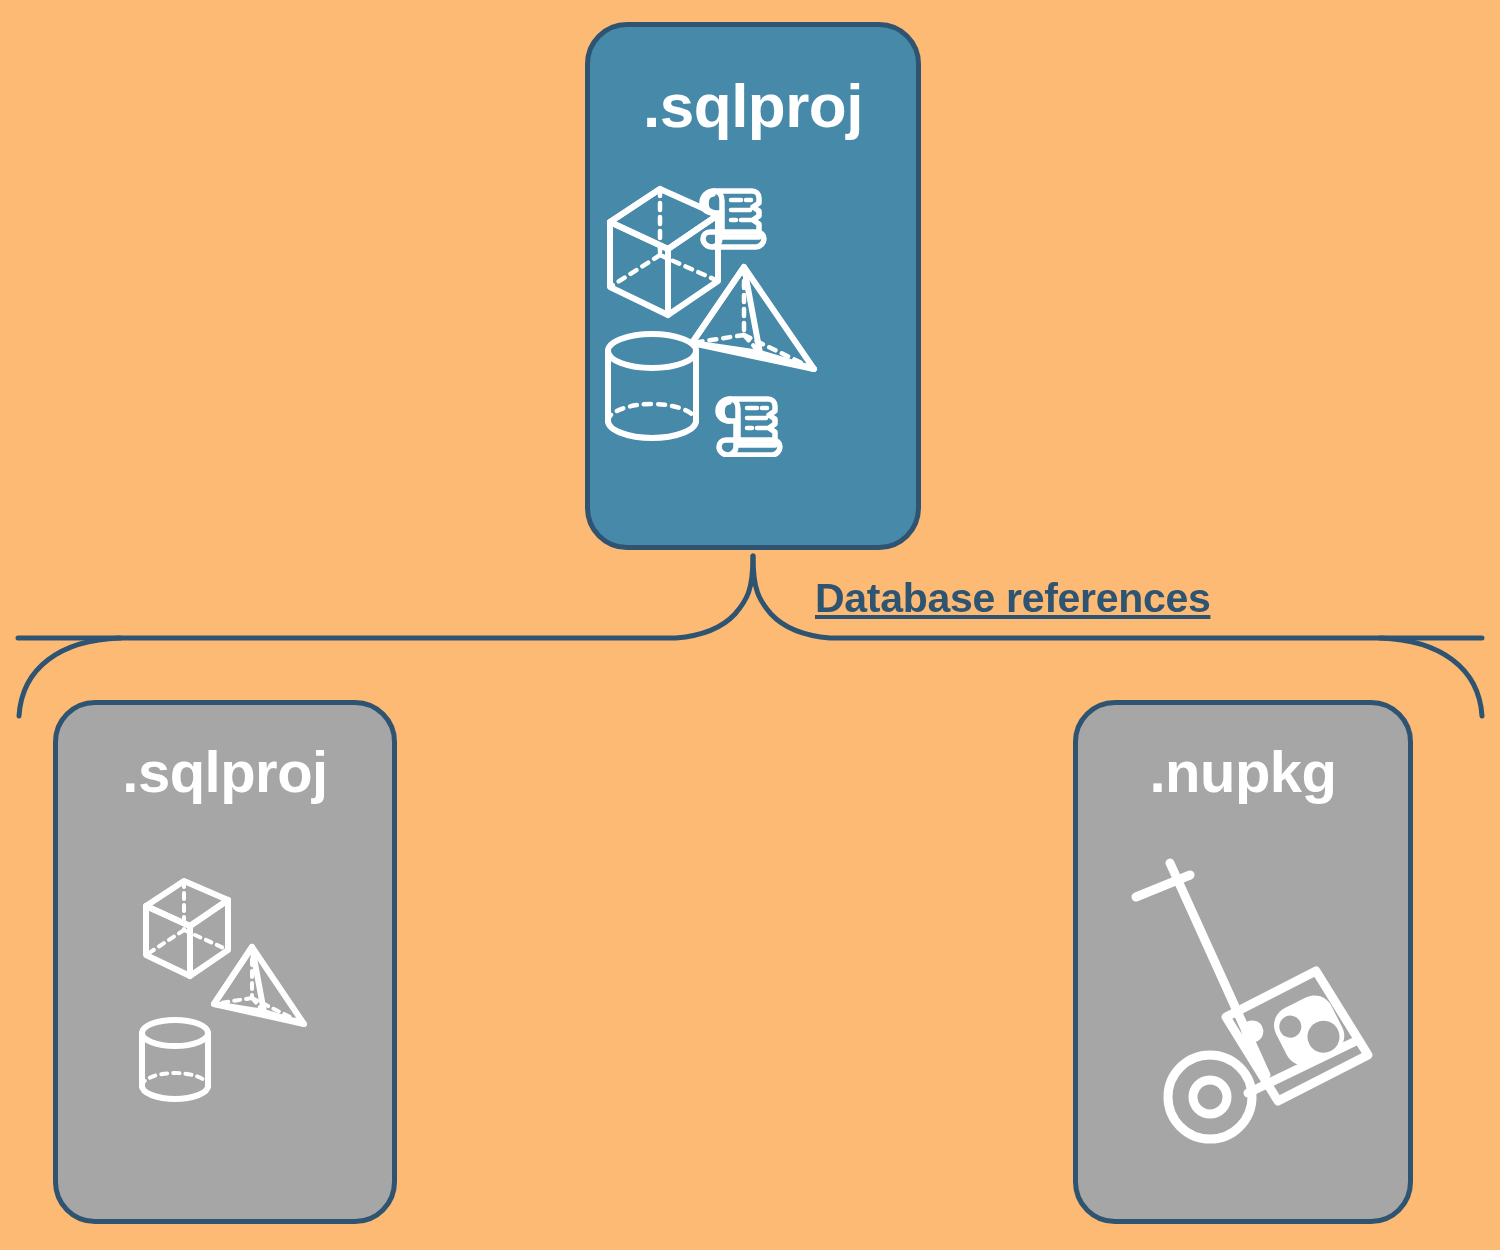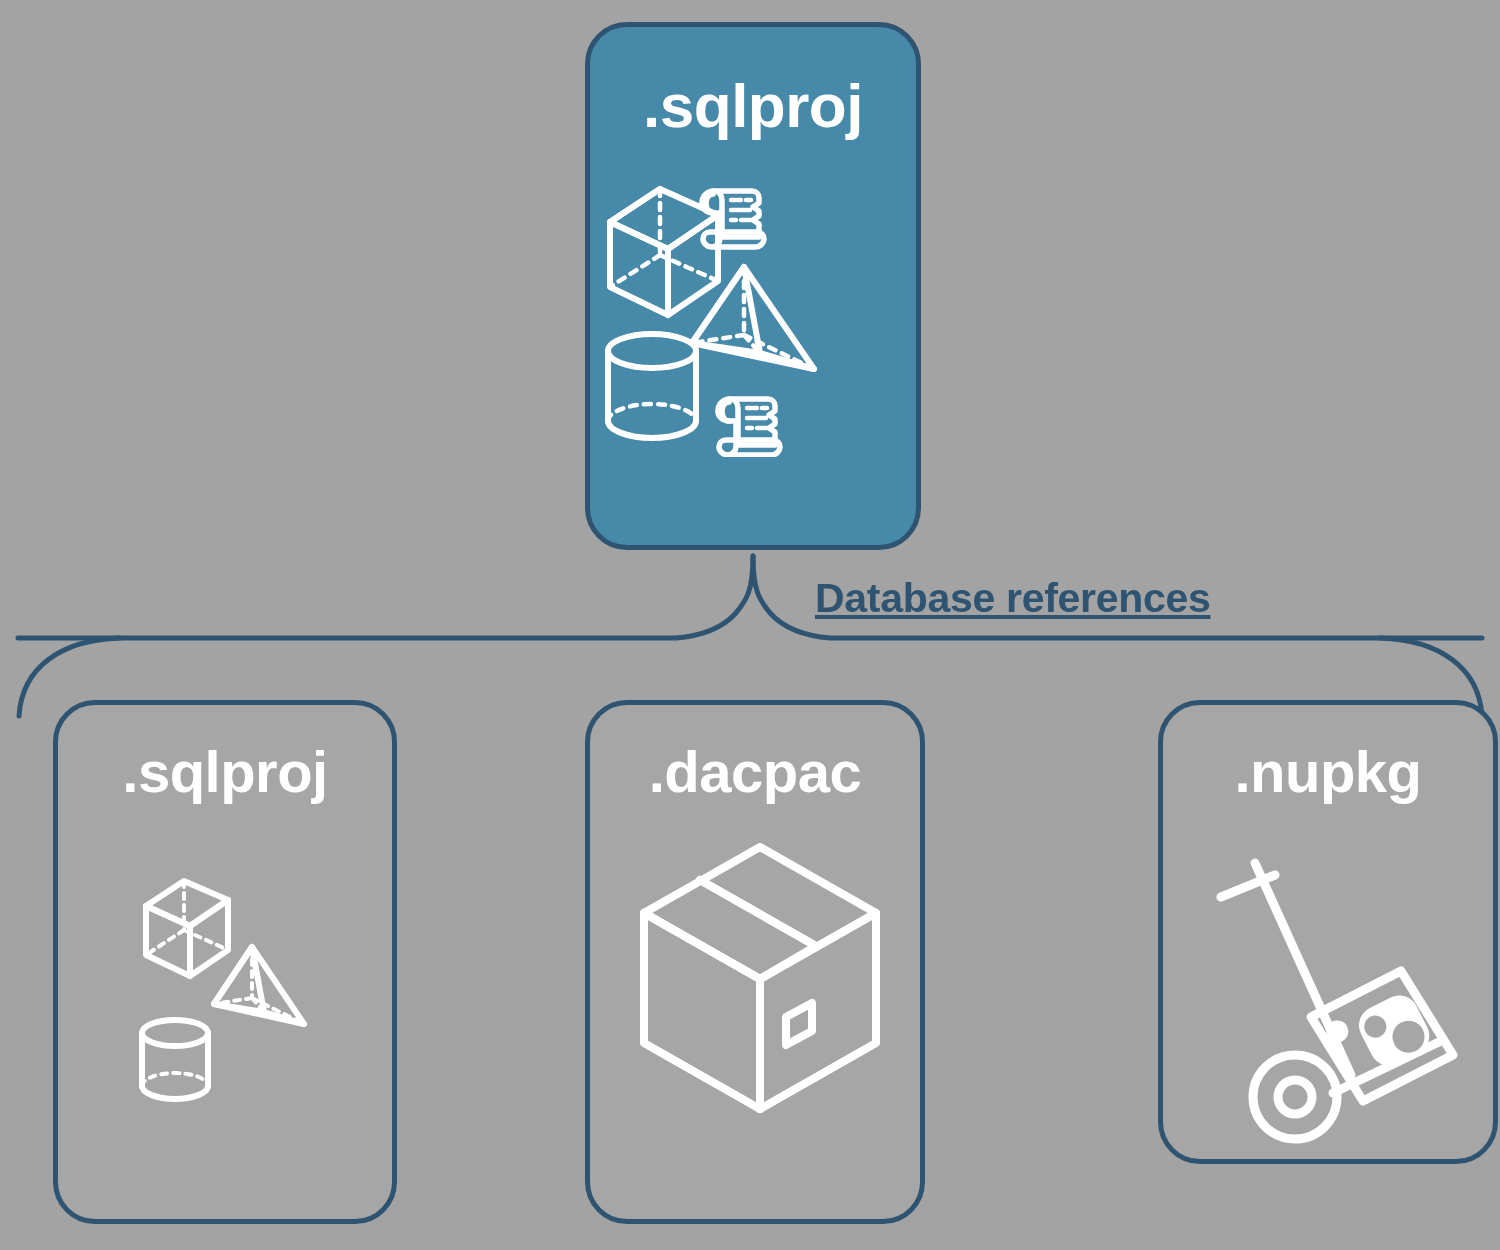--- a/index.html
+++ b/index.html
@@ -8,21 +8,21 @@
     background: #ffffff;
   }
   body {
     font-family: "Liberation Sans", sans-serif;
   }
   #canvas {
     position: relative;
     width: 1500px;
     height: 1250px;
     overflow: hidden;
-    background: #a3a3a3;
+    background: #fdba74;
   }
   .card {
     position: absolute;
     box-sizing: border-box;
     border-radius: 42px;
     border: 5px solid #2E5472;
     display: block;
   }
   .card-title {
     position: absolute;
@@ -58,24 +58,24 @@
     background: #A6A6A6;
   }
   #card-dacpac {
     left: 585px;
     top: 700px;
     width: 340px;
     height: 524px;
     background: #A6A6A6;
   }
   #card-nupkg {
-    left: 1158px;
+    left: 1073px;
     top: 700px;
     width: 340px;
-    height: 464px;
+    height: 524px;
     background: #A6A6A6;
   }
   .card-ref .card-title { top: 38px; font-size: 58px; }
 
   #brace-layer {
     position: absolute;
     left: 0;
     top: 0;
     width: 1500px;
     height: 1250px;
@@ -222,45 +222,20 @@
           <ellipse cx="35" cy="18" rx="33" ry="13"></ellipse>
           <path d="M2 18 L2 71"></path>
           <path d="M68 18 L68 71"></path>
           <path d="M2 71 C2 78 17 84 35 84 C53 84 68 78 68 71"></path>
           <path d="M2 71 C2 64 17 58 35 58 C53 58 68 64 68 71" stroke-dasharray="6 6" stroke-width="4"></path>
         </g>
       </svg>
     </div>
   </div>
 
-  <div class="card card-ref" id="card-dacpac">
-    <div class="card-title">.dacpac</div>
-    <div class="card-icons" style="top:130px;">
-      <svg class="icon-svg" width="340" height="300" viewBox="0 0 340 300">
-        <g fill="none" stroke="#ffffff" stroke-width="8" stroke-linejoin="round" stroke-linecap="round">
-
-          <path d="M170 12 L286 78 L170 144 L54 78 Z"></path>
-
-          <path d="M54 78 L54 208 L170 274 L170 144 Z"></path>
-
-          <path d="M170 144 L286 78 L286 208 L170 274 Z"></path>
-
-          <path d="M110 45 L226 111"></path>
-          <path d="M148 168 L148 250" stroke-width="0"></path>
-          <path d="M226 111 L170 144" stroke-width="0"></path>
-
-          <path d="M110 45 L226 111 L170 144 L54 78"></path>
-
-          <path d="M170 144 L170 274"></path>
-
-          <path d="M196 182 L222 168 L222 196 L196 210 Z"></path>
-        </g>
-      </svg>
-    </div>
-  </div>
 
   <div class="card card-ref" id="card-nupkg">
     <div class="card-title">.nupkg</div>
     <div class="card-icons" style="top:130px;">
       <svg class="icon-svg" width="340" height="310" viewBox="0 0 340 310">
         <g fill="none" stroke="#ffffff" stroke-width="9" stroke-linejoin="round" stroke-linecap="round">
 
           <path d="M58 62 L112 40"></path>
 
           <path d="M92 28 L188 240"></path>

